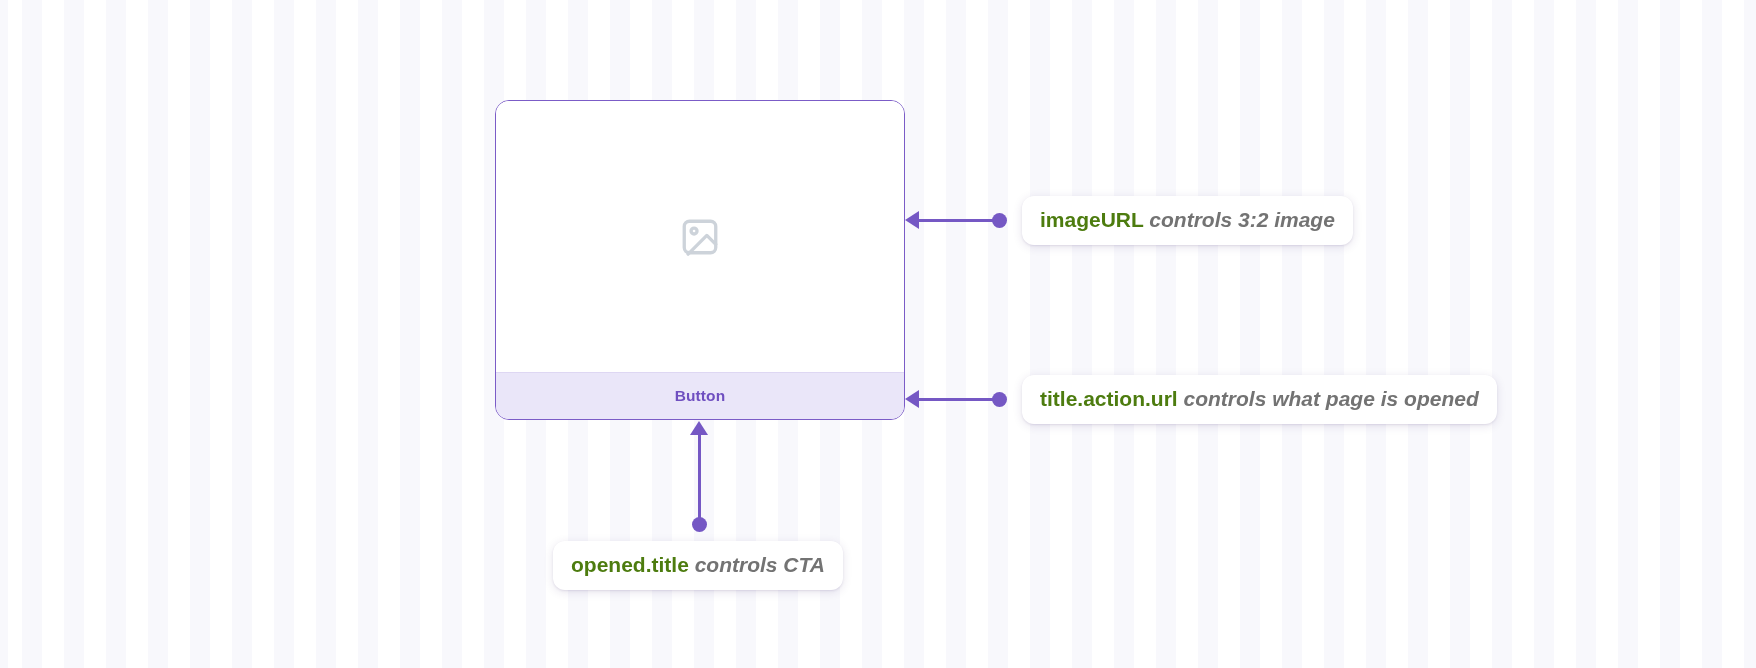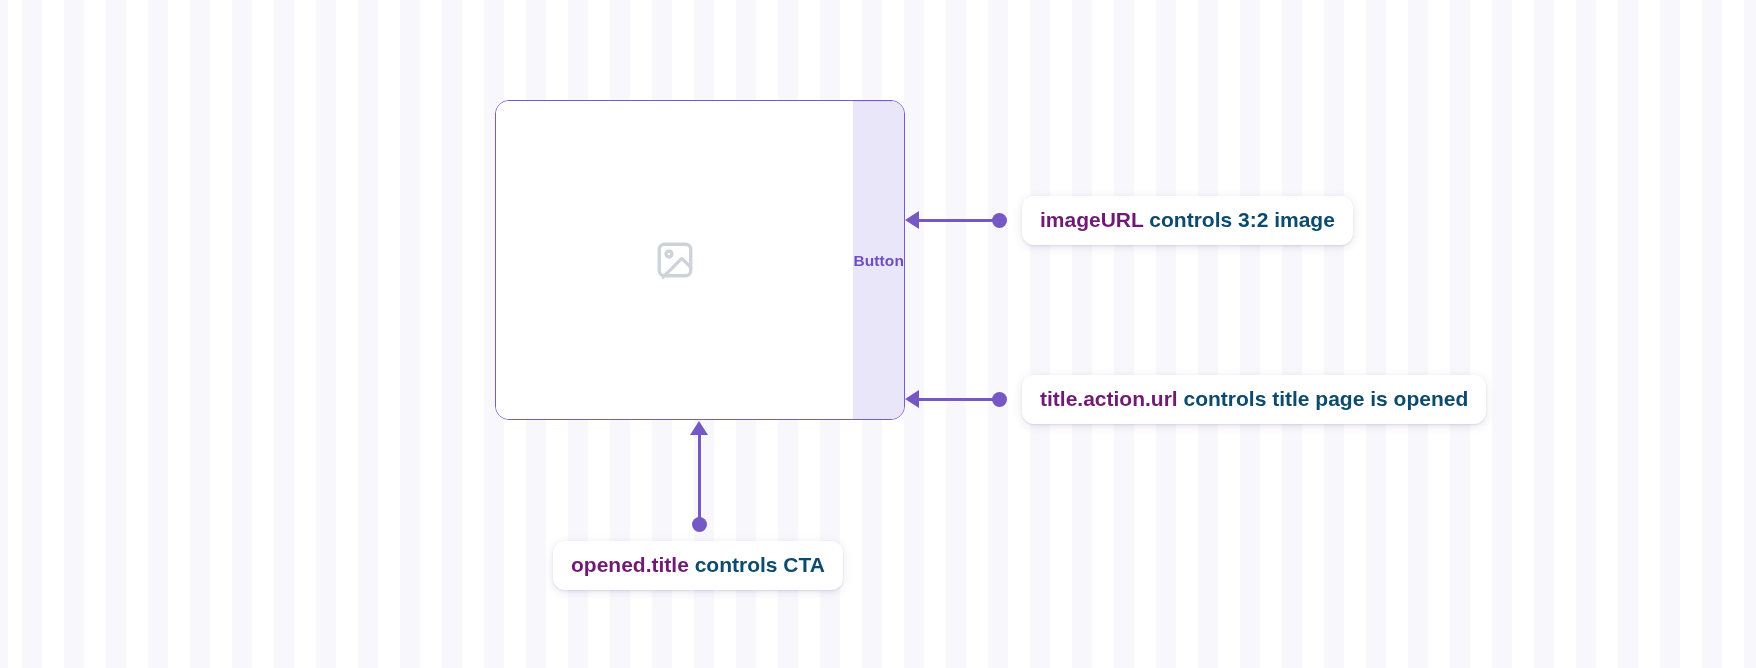--- a/index.html
+++ b/index.html
@@ -47,21 +47,21 @@
     left: 495px;
     top: 100px;
     width: 410px;
     height: 320px;
     box-sizing: border-box;
     border: 1.6px solid #7b5cc7;
     border-radius: 14px;
     background: #ffffff;
     overflow: hidden;
     display: flex;
-    flex-direction: row;
+    flex-direction: column;
   }
   #card-media {
     flex: 1 1 auto;
     display: flex;
     align-items: center;
     justify-content: center;
     background: #ffffff;
   }
   #card-footer {
     flex: 0 0 46px;
@@ -126,24 +126,25 @@
     border-radius: 12px;
     box-shadow: 0 2px 10px rgba(60, 40, 110, 0.13),
                 0 1px 2px rgba(60, 40, 110, 0.10);
     padding: 11px 18px 13px 18px;
     white-space: nowrap;
     font-size: 21px;
     line-height: 1.2;
     font-weight: bold;
   }
   .callout .code {
-    color: #701a75;
+    color: #4d7c0f;
   }
   .callout .desc {
-    color: #0c4a6e;
+    color: #737373;
+    font-style: italic;
   }
 </style>
 </head>
 <body>
 
 <div id="stage">
 
   <div id="grid"></div>
 
   <div id="card">
@@ -171,21 +172,21 @@
     <span class="desc">controls 3:2 image</span>
   </div>
 
   <div class="conn">
     <div class="arrow-left" style="left:905px; top:390px;"></div>
     <div class="conn-line-h" style="left:918px; top:397.5px; width:80px;"></div>
     <div class="conn-dot" style="left:992px; top:391.5px;"></div>
   </div>
   <div class="callout" style="left:1022px; top:375px;">
     <span class="code">title.action.url </span>
-    <span class="desc">controls title page is opened</span>
+    <span class="desc">controls what page is opened</span>
   </div>
 
   <div class="conn">
     <div class="arrow-up" style="left:690px; top:421px;"></div>
     <div class="conn-line-v" style="left:697.5px; top:434px; height:90px;"></div>
     <div class="conn-dot" style="left:691.5px; top:517px;"></div>
   </div>
   <div class="callout" style="left:553px; top:541px;">
     <span class="code">opened.title </span>
     <span class="desc">controls CTA</span>

